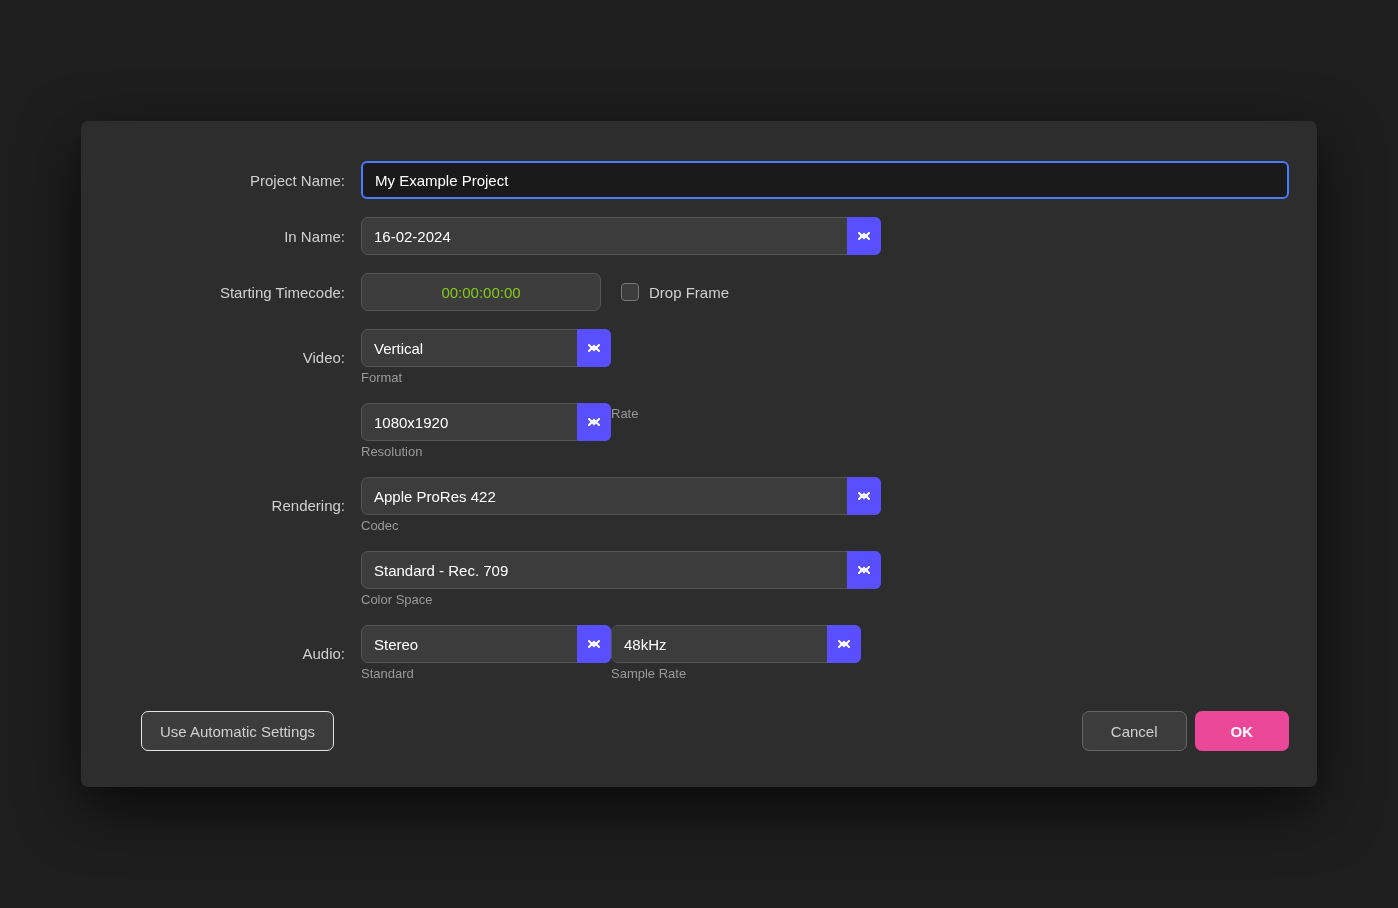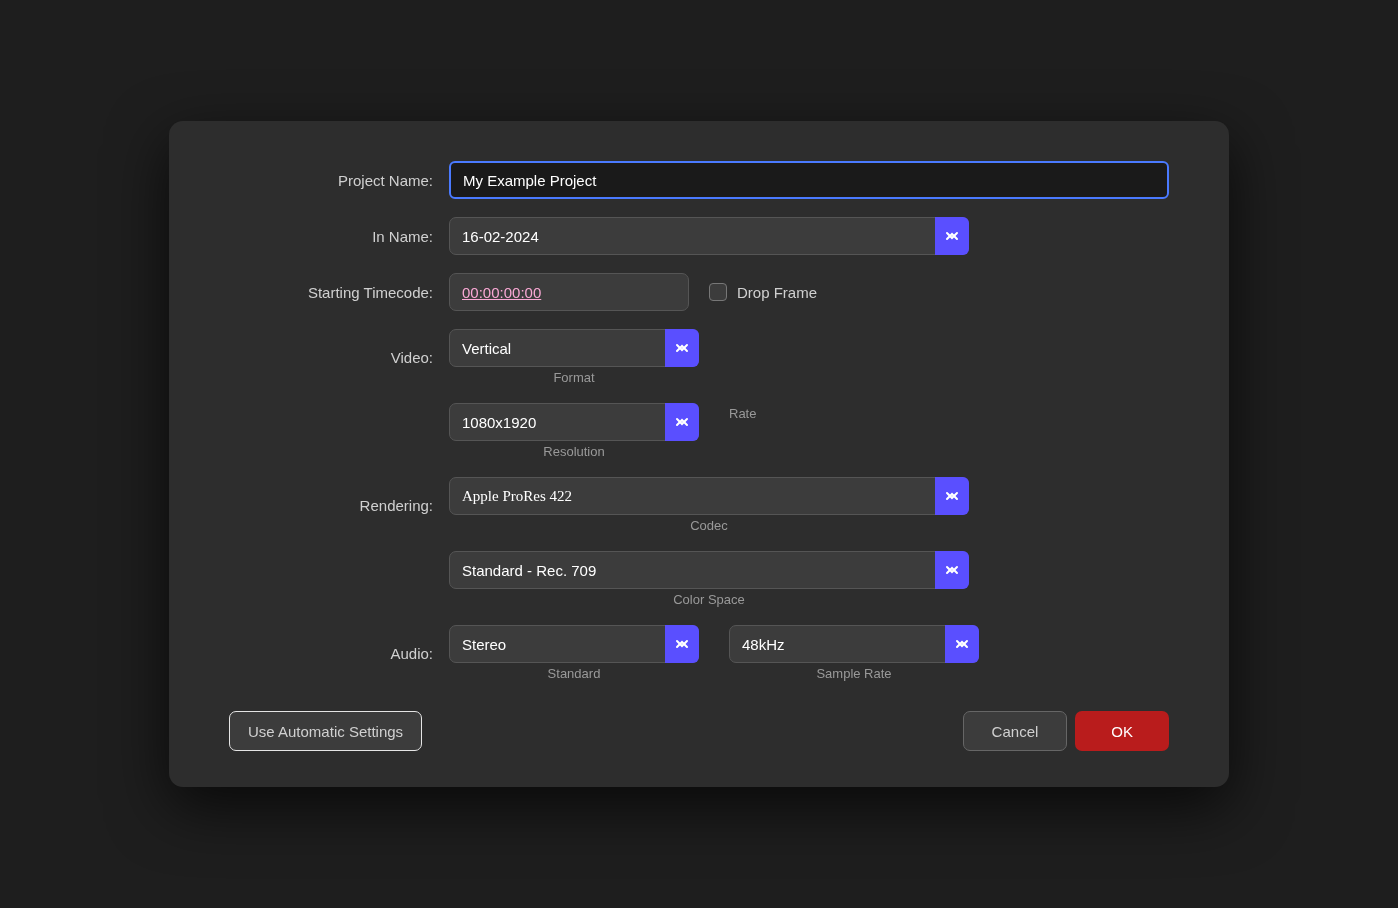--- a/index.html
+++ b/index.html
@@ -13,23 +13,23 @@
       height: 908px;
       background: #1e1e1e;
       display: flex;
       align-items: center;
       justify-content: center;
       font-family: -apple-system, BlinkMacSystemFont, 'Helvetica Neue', sans-serif;
     }
 
     .dialog {
       background: #2d2d2d;
-      border-radius: 14px;
-      width: 1060px;
-      padding: 40px 60px 36px 60px;
+      border-radius: 7px;
+      width: 1236px;
+      padding: 40px 28px 36px 60px;
       box-shadow: 0 20px 60px rgba(0,0,0,0.7);
       position: relative;
     }
 
     .form-row {
       display: flex;
       align-items: center;
       margin-bottom: 18px;
     }
 
@@ -94,27 +94,27 @@
     }
 
     .in-event-select {
       width: 520px;
     }
 
     .timecode-input {
       background: #3c3c3c;
       border: 1px solid #555;
       border-radius: 7px;
-      color: #f9a8d4;
+      color: #84cc16;
       font-size: 15px;
       padding: 7px 12px;
       height: 38px;
       width: 240px;
+      text-align: center;
       outline: none;
-      text-decoration: underline;
     }
 
     .drop-frame-row {
       display: flex;
       align-items: flex-end;
       gap: 10px;
       margin-left: 20px;
     }
 
     .drop-frame-checkbox {
@@ -132,21 +132,20 @@
 
     .drop-frame-label {
       color: #d0d0d0;
       font-size: 15px;
     }
 
     .sub-label {
       color: #999;
       font-size: 13px;
       margin-top: 3px;
-      text-align: center;
     }
 
     .field-group {
       display: flex;
       flex-direction: column;
     }
 
     .video-format-select {
       width: 250px;
     }
@@ -154,38 +153,36 @@
     .resolution-select {
       width: 250px;
     }
 
     .rate-select {
       width: 250px;
     }
 
     .rendering-select {
       width: 520px;
-      font-family: Liberation Serif, serif;
     }
 
     .color-space-select {
       width: 520px;
     }
 
     .channels-select {
       width: 250px;
     }
 
     .sample-rate-select {
       width: 250px;
     }
 
     .row-double {
       display: flex;
-      gap: 30px;
     }
 
     .footer {
       display: flex;
       align-items: center;
       margin-top: 30px;
       justify-content: space-between;
     }
 
     .auto-settings-btn {
@@ -209,29 +206,29 @@
       border: 1px solid #666;
       border-radius: 7px;
       color: #d0d0d0;
       font-size: 15px;
       padding: 9px 28px;
       cursor: pointer;
       height: 40px;
     }
 
     .ok-btn {
-      background: #b91c1c;
+      background: #ec4899;
       border: none;
       border-radius: 7px;
       color: #ffffff;
       font-size: 15px;
       padding: 9px 36px;
       cursor: pointer;
       height: 40px;
-      font-weight: 400;
+      font-weight: 700;
     }
   </style>
 </head>
 <body>
 
 <div class="dialog">
 
   <div class="form-row">
     <span class="label">Project Name:</span>
     <input type="text" class="project-name-input" value="My Example Project" style="">

